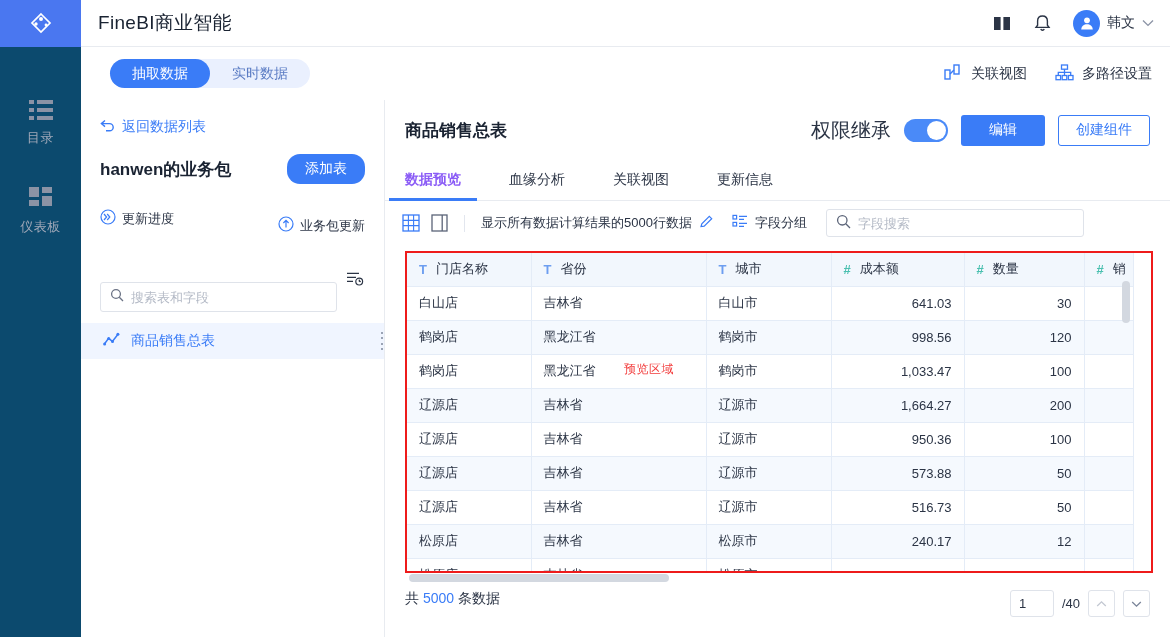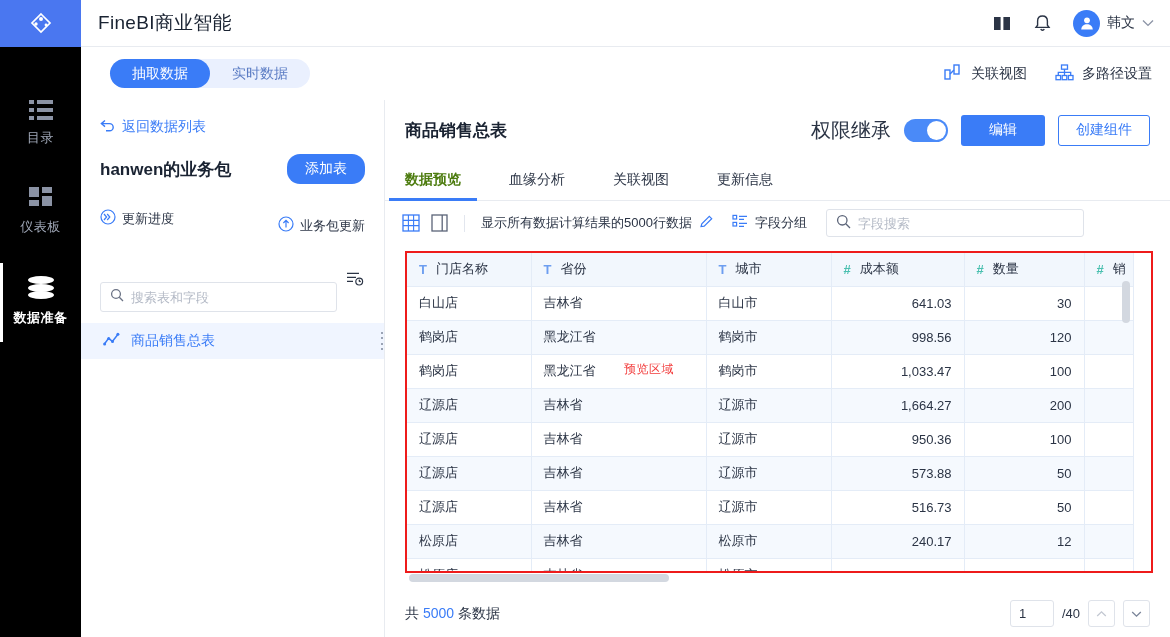--- a/index.html
+++ b/index.html
@@ -7,21 +7,21 @@
     width: 1170px; height: 637px;
     font-family: "Liberation Sans", "DejaVu Sans", sans-serif;
     background: #ffffff; overflow: hidden;
     -webkit-font-smoothing: antialiased;
   }
   .app { position: relative; width: 1170px; height: 637px; }
 
   
   .rail {
     position: absolute; left: 0; top: 0; width: 81px; height: 637px;
-    background: #000000;
+    background: #0c4a6e;
   }
   .rail-logo {
     width: 81px; height: 47px; background: #4a77f0;
     display: flex; align-items: center; justify-content: center;
   }
   .rail-items { padding-top: 34px; }
   .rail-item {
     display: flex; flex-direction: column; align-items: center;
     gap: 9px; padding: 19px 0 21px 0; position: relative; cursor: pointer;
   }
@@ -180,21 +180,21 @@
     cursor: pointer; font-family: inherit;
   }
   .tabs {
     display: flex; align-items: flex-end; padding-left: 20px; height: 41px;
     border-bottom: 1px solid #e8ebf0;
   }
   .tab {
     font-size: 14px; color: #2b3445; padding: 0 0 11px 0; margin-right: 48px;
     cursor: pointer; position: relative;
   }
-  .tab.on { color: #4d7c0f; font-weight: bold; text-align: center; }
+  .tab.on { color: #8b5cf6; font-weight: bold; text-align: center; }
   .tab.on::after {
     content: ""; position: absolute; left: -16px; right: -16px; bottom: -1px;
     height: 3px; background: #3a7cf7;
   }
   .toolbar {
     height: 44px; display: flex; align-items: center; padding-left: 17px; gap: 11px;
   }
   .tb-btn { cursor: pointer; display: flex; align-items: center; }
   .vsep { width: 1px; height: 17px; background: #e2e6ee; margin: 0 5px; }
   .rowcount {
@@ -243,21 +243,21 @@
     position: absolute; left: 1122px; top: 281px; width: 8px; height: 42px;
     background: #d3d8e0; border-radius: 4px;
   }
   .hscroll {
     position: absolute; left: 409px; top: 574px; width: 260px; height: 8px;
     background: #d3d8e0; border-radius: 4px;
   }
 
   .footer {
     position: absolute; left: 0; bottom: 0; width: 785px; height: 47px;
-    display: flex; align-items: center; padding: 0 20px; background: #ffffff;
+    display: flex; align-items: flex-start; padding: 0 20px; background: #ffffff;
   }
   .ftxt { font-size: 14px; color: #2b3445; }
   .ftxt b { color: #3a7cf7; font-weight: normal; }
   .pager { margin-left: auto; display: flex; align-items: center; gap: 8px; }
   .pg-input {
     width: 44px; height: 27px; border: 1px solid #dfe3ea; border-radius: 3px;
     font-size: 13px; color: #2b3445; font-family: inherit; padding: 0 8px;
     outline: none;
   }
   .pg-total { font-size: 13px; color: #2b3445; }
@@ -294,28 +294,20 @@
         <span class="rl">目录</span>
       </div>
       <div class="rail-item">
         <span class="ico-grid">
           <i style="left:0;top:0;width:10px;height:10px;"></i>
           <i style="left:13px;top:0;width:10px;height:6px;"></i>
           <i style="left:0;top:13px;width:10px;height:6px;"></i>
           <i style="left:13px;top:9px;width:10px;height:10px;"></i>
         </span>
         <span class="rl">仪表板</span>
-      </div>
-      <div class="rail-item active">
-        <span class="ico-db">
-          <i style="top:0"></i>
-            <i style="top:8px"></i>
-            <i style="top:15px"></i>
-        </span>
-        <span class="rl">数据准备</span>
       </div>
     </div>
   </div>
 
   <div class="topbar">
     <div class="app-title">FineBI商业智能</div>
     <div class="topbar-right">
       <span class="tb-icon">
         <svg width="20" height="17" viewBox="0 0 20 17">
           <path d="M2 2 h6.6 v13 h-6.6 z M11.4 2 h6.6 v13 h-6.6 z" fill="#2b3445"></path>

